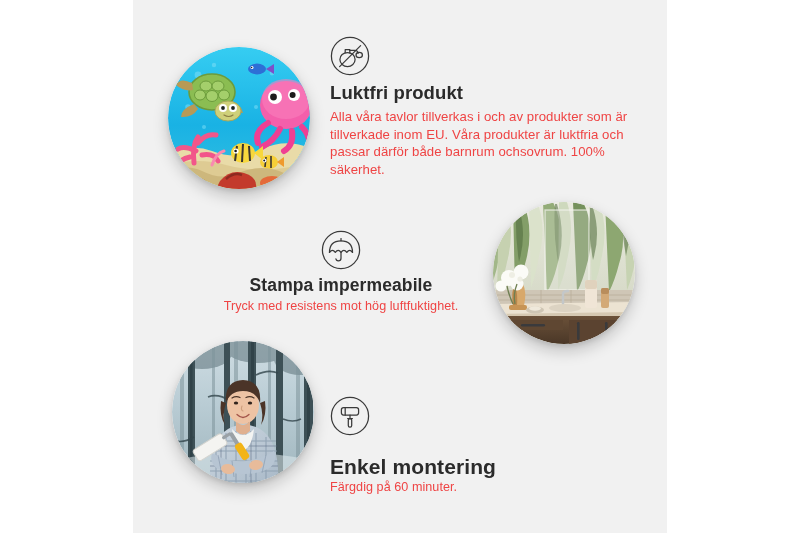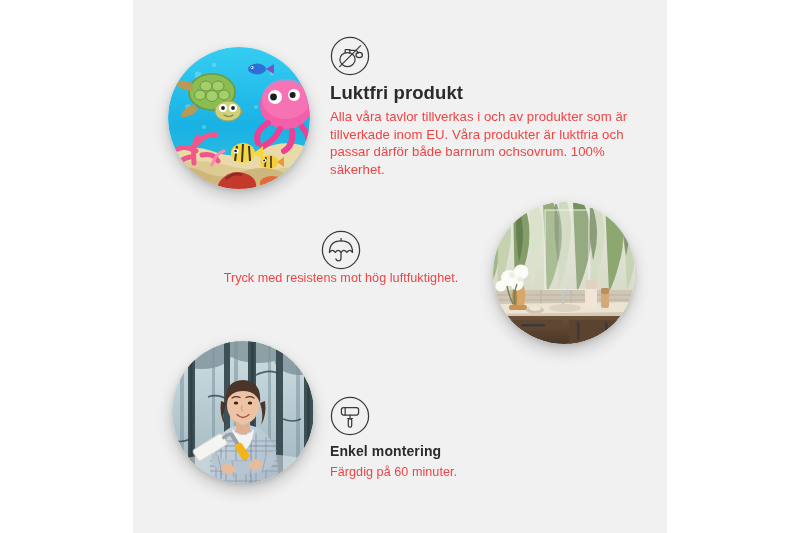--- a/index.html
+++ b/index.html
@@ -37,21 +37,21 @@
   #feature-odor .f-body{font-size:13.2px;line-height:17.6px;}
 
   
   #feature-water{left:196px;top:230px;width:290px;text-align:center;}
   #feature-water .icon-wrap{display:flex;justify-content:center;}
   #feature-water .f-title{font-size:17.5px;line-height:21px;margin:5px 0 2px 0;display:block;}
   #feature-water .f-body{font-size:12.6px;line-height:16px;}
 
   
   #feature-mount{left:330px;top:396px;width:250px;}
-  #feature-mount .f-title{font-size:14px;line-height:21px;margin:5px 0 2px 0;}
+  #feature-mount .f-title{font-size:21px;line-height:21px;margin:20px 0 2px 0;}
   #feature-mount .f-body{font-size:12.6px;line-height:16px;}
 
   
   .line-icon{width:40px;height:40px;display:block;}
   .line-icon circle.ring,.line-icon .stroke{
     fill:none;stroke:#3a3a3a;stroke-width:1.25;
     stroke-linecap:round;stroke-linejoin:round;
   }
 
   
@@ -441,20 +441,21 @@
 
         <path class="stroke" d="M8.5 22.4 q0 -11.6 11.5 -11.6 q11.5 0 11.5 11.6"></path>
 
         <path class="stroke" d="M8.5 22.4 q2.9 -4 5.8 0 q2.9 -4 5.7 0 q2.9 -4 5.8 0 q2.9 -4 5.7 0"></path>
 
         <path class="stroke" d="M20 22.4 L20 28.2 q0 2.6 -2.7 2.6 q-2.2 0 -2.4 -2"></path>
 
         <line class="stroke" x1="20" y1="10.8" x2="20" y2="8.6"></line>
       </svg>
     </span>
+    <span class="f-title">Stampa impermeabile</span>
     <div class="f-body">Tryck med resistens mot hög luftfuktighet.</div>
   </div>
 
   <div class="feature" id="feature-mount">
     <span class="icon-wrap">
       <svg class="line-icon" viewBox="0 0 40 40" xmlns="http://www.w3.org/2000/svg">
         <circle class="ring" cx="20" cy="20" r="18.6"></circle>
 
         <rect class="stroke" x="11.4" y="11.6" width="17.2" height="7.4" rx="2.2"></rect>
         <line class="stroke" x1="15.2" y1="11.6" x2="15.2" y2="19"></line>

